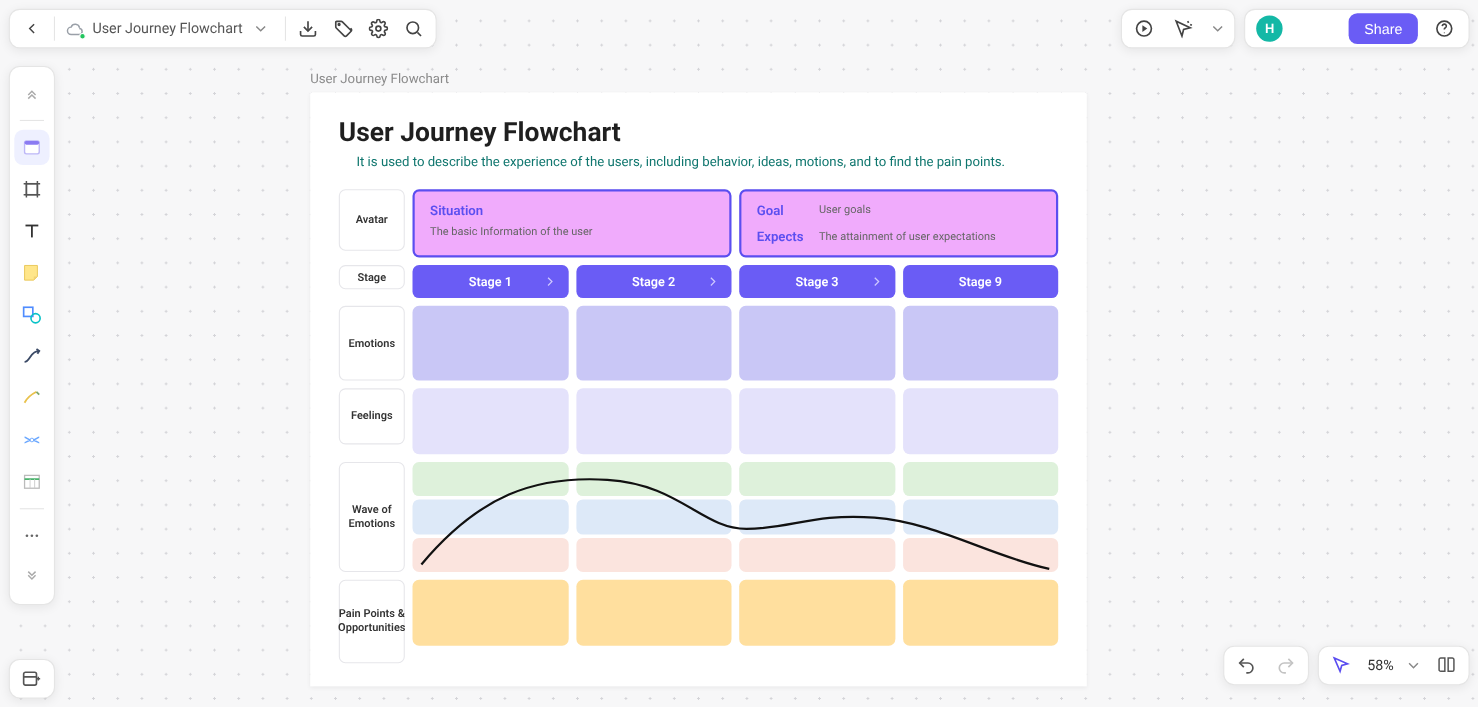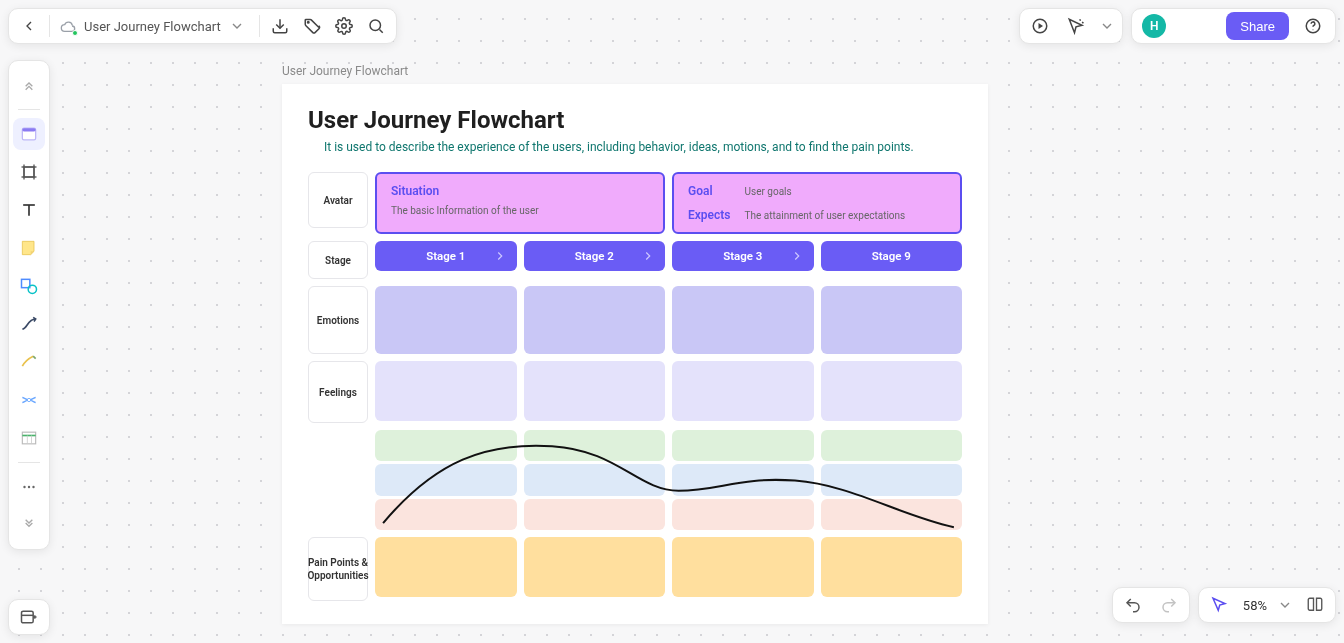--- a/index.html
+++ b/index.html
@@ -397,21 +397,21 @@
     </div>
     <div class="info-box span2">
       <div class="goal-grid">
         <span class="info-title" style="margin:0">Goal</span>
         <span class="info-desc">User goals</span>
         <span class="info-title" style="margin:0">Expects</span>
         <span class="info-desc">The attainment of user expectations</span>
       </div>
     </div>
 
-    <div class="row-label" style="height:38px">Stage</div>
+    <div class="row-label" style="height:22px">Stage</div>
     <div class="stage-chip">
       <span>Stage 1</span>
       <svg class="chev" viewBox="0 0 24 24" fill="none" stroke="currentColor" stroke-width="2">
           <polyline points="9 18 15 12 9 6"></polyline>
         </svg>
     </div>
     <div class="stage-chip">
       <span>Stage 2</span>
       <svg class="chev" viewBox="0 0 24 24" fill="none" stroke="currentColor" stroke-width="2">
           <polyline points="9 18 15 12 9 6"></polyline>
@@ -426,26 +426,27 @@
     <div class="stage-chip">
       <span>Stage 9</span>
     </div>
 
     <div class="row-label" style="height:68px">Emotions</div>
     <div class="cell c-behavior"></div>
     <div class="cell c-behavior"></div>
     <div class="cell c-behavior"></div>
     <div class="cell c-behavior"></div>
 
-    <div class="row-label" style="height:62px">Feelings</div>
+    <div class="row-label" style="height:51px">Feelings</div>
     <div class="cell c-feelings"></div>
     <div class="cell c-feelings"></div>
     <div class="cell c-feelings"></div>
     <div class="cell c-feelings"></div>
 
+    <div class="row-label tall" style="height:100px">Wave of Emotions</div>
     <div class="emotions-wrap">
       <div class="emotions-rows">
         <div class="em-row">
             <div class="em-cell em-green"></div>
             <div class="em-cell em-green"></div>
             <div class="em-cell em-green"></div>
             <div class="em-cell em-green"></div>
           </div>
         <div class="em-row">
             <div class="em-cell em-blue"></div>
@@ -458,20 +459,20 @@
             <div class="em-cell em-pink"></div>
             <div class="em-cell em-pink"></div>
             <div class="em-cell em-pink"></div>
           </div>
       </div>
       <svg class="em-svg" viewBox="0 0 580 100" preserveAspectRatio="none">
         <path d="M 8 92 C 60 30, 110 12, 175 16 S 260 60, 300 60 S 360 46, 415 50 S 520 85, 572 96" stroke="#111" stroke-width="2" fill="none"></path>
       </svg>
     </div>
 
-    <div class="row-label tall" style="height:64px">Pain Points &amp; Opportunities</div>
+    <div class="row-label tall" style="height:76px">Pain Points &amp; Opportunities</div>
     <div class="cell c-pain"></div>
     <div class="cell c-pain"></div>
     <div class="cell c-pain"></div>
     <div class="cell c-pain"></div>
 
   </div>
 </div>
 
 </body></html>

